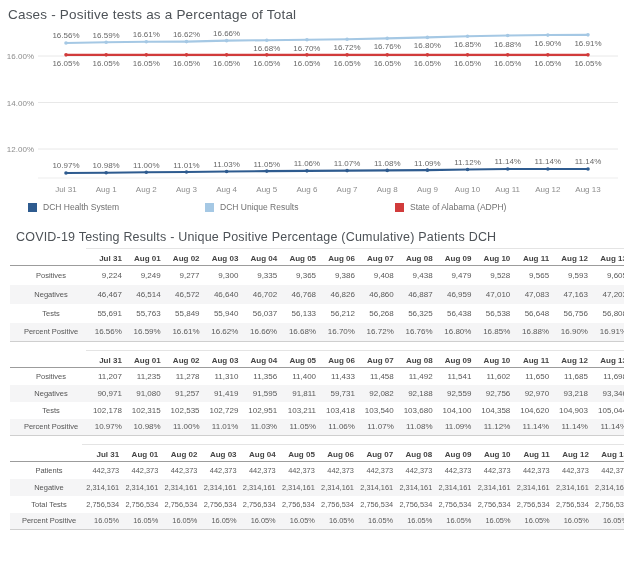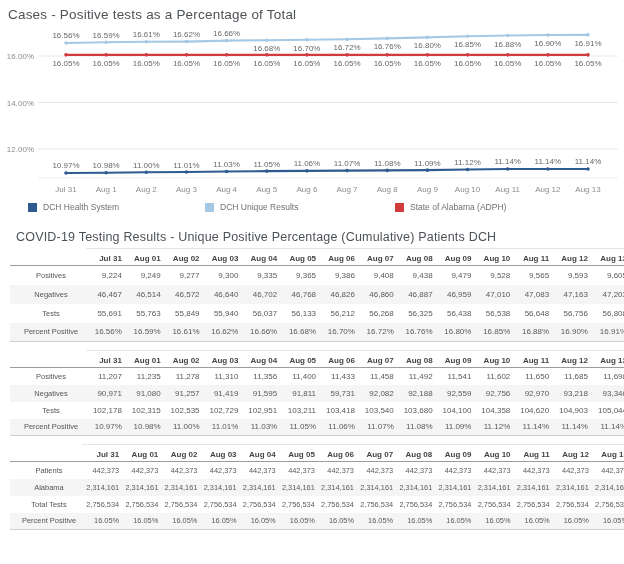--- a/index.html
+++ b/index.html
@@ -437,21 +437,21 @@
               <td>442,373</td>
               <td>442,373</td>
               <td>442,373</td>
               <td>442,373</td>
               <td>442,373</td>
               <td>442,373</td>
               <td>442,373</td>
               <td>442,373</td>
             </tr>
             <tr>
-              <th class="row-label">Alabama</th>
+              <th class="row-label">Negative</th>
               <td>2,314,161</td>
               <td>2,314,161</td>
               <td>2,314,161</td>
               <td>2,314,161</td>
               <td>2,314,161</td>
               <td>2,314,161</td>
               <td>2,314,161</td>
               <td>2,314,161</td>
               <td>2,314,161</td>
               <td>2,314,161</td>

